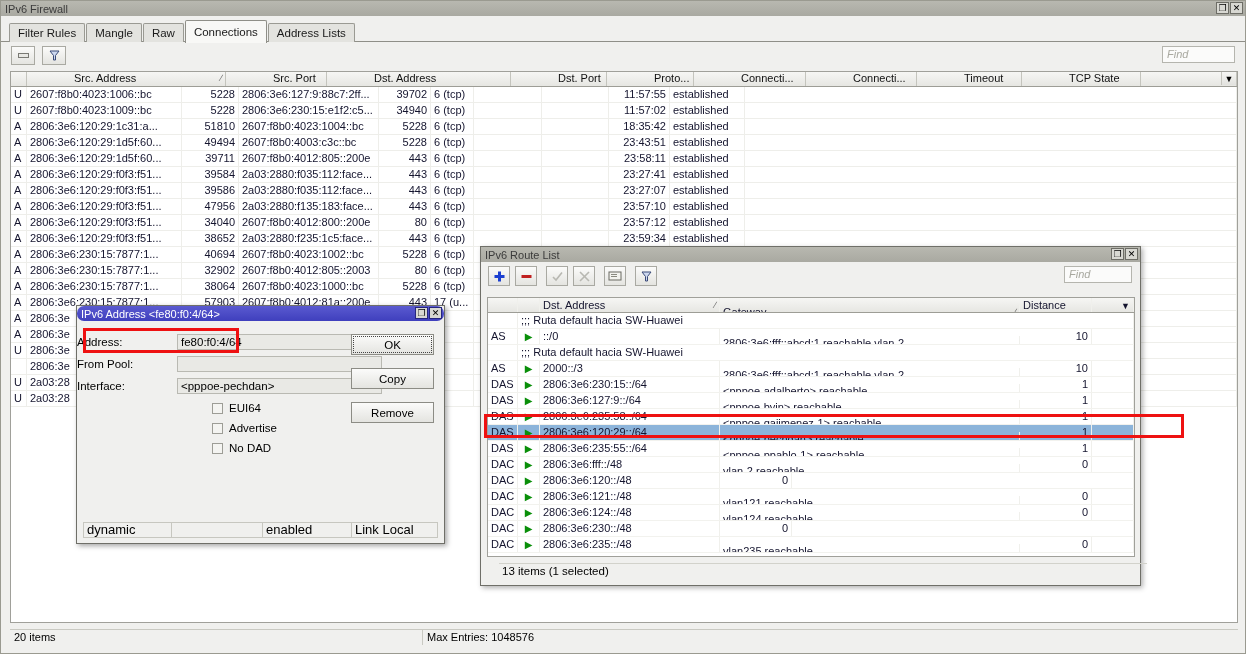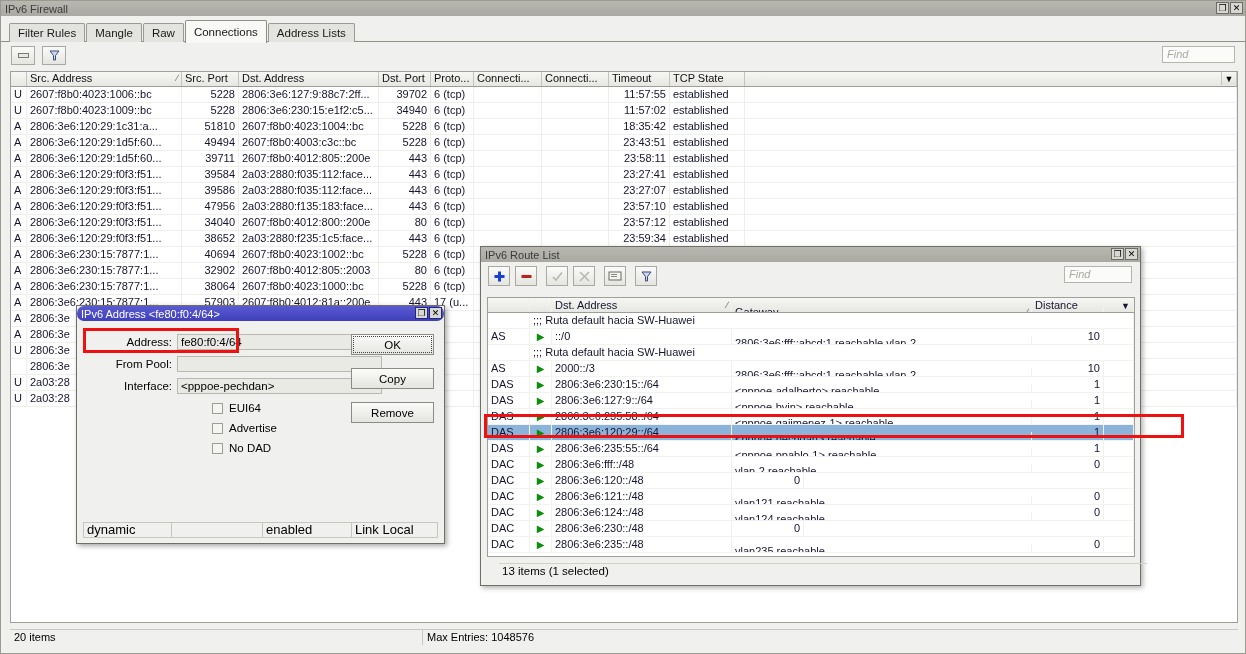--- a/index.html
+++ b/index.html
@@ -130,20 +130,21 @@
     border: 1px solid #a0a09a;
     box-sizing: border-box;
     overflow: hidden;
   }
   .grid-header {
     display: flex;
     height: 14px;
     background: linear-gradient(to bottom,#f6f6f4,#e6e6e2);
     border-bottom: 1px solid #9d9d96;
     font-size: 11px;
+    gap: 44px;
   }
   .gh {
     border-right: 1px solid #c4c4bd;
     padding-left: 3px;
     line-height: 13px;
     box-sizing: border-box;
     white-space: nowrap;
     overflow: hidden;
     position: relative;
     color: #111;
@@ -235,21 +236,21 @@
     background: #d8d8d2;
     font-size: 9px; line-height: 10px; text-align: center;
     color: #000; box-sizing: border-box;
   }
   .form-row {
     display: flex; align-items: center;
     margin-top: 6px;
   }
   .form-label {
     width: 100px;
-    text-align: right;
+    text-align: left;
     padding-right: 5px;
     font-size: 11.5px;
     box-sizing: border-box;
   }
   .form-input {
     width: 205px; height: 16px;
     border: 1px solid #b9b9b2;
     background: #e9e9e5;
     font-size: 11.5px;
     line-height: 15px;
@@ -357,21 +358,21 @@
   }
   .rt-header { display:flex; height: 14px;
     background: linear-gradient(to bottom,#f6f6f4,#e6e6e2);
     border-bottom: 1px solid #9d9d96; font-size: 11px; }
   .rt-row { display:flex; height: 15px; font-size: 11px; border-bottom: 1px solid #f2f2ee; }
   .rt-row.selected { background: #8cb4da; }
   .rt-row.comment { color: #2b2b55; }
   .rt-c { padding: 0 3px; line-height: 14px; box-sizing: border-box;
           white-space: nowrap; overflow: hidden; border-right: 1px solid #f0f0ec; color: #14142e; }
   .rt-c.num { text-align: right; }
-  .col-rflag { width: 42px; }
+  .col-rflag { width: 30px; }
   .col-arrow { width: 22px; text-align: center; color: #0a8f0a; }
   .col-rdst  { width: 180px; }
   .col-rgw   { width: 300px; margin-top: 7px; }
   .col-rdist { width: 72px; }
   .col-rrest { flex: 1; }
   .rt-status {
     position: absolute; left: 18px; bottom: 6px;
     width: 648px; height: 16px;
     font-size: 11.5px; line-height: 15px;
     padding-left: 3px;

